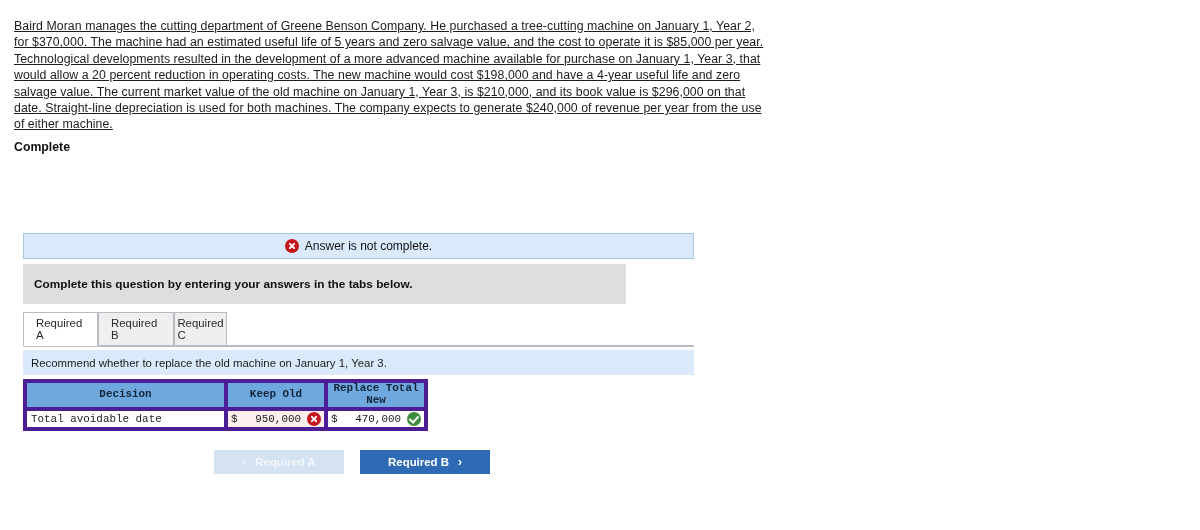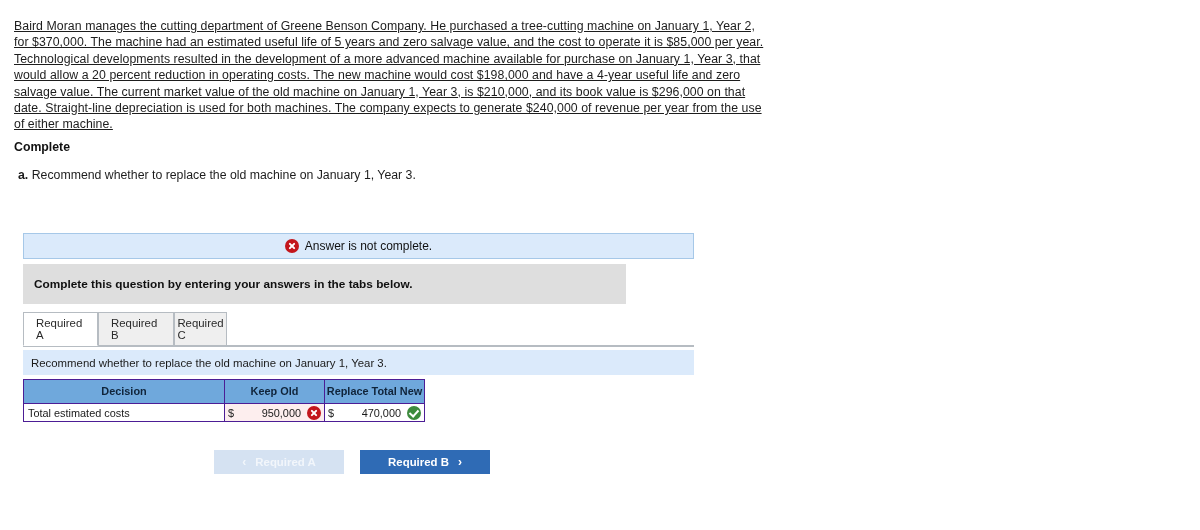--- a/index.html
+++ b/index.html
@@ -161,23 +161,24 @@
   
   .ansTable {
     position: absolute;
     left: 23px; top: 379px;
     border-collapse: collapse;
     font-size: 10.9px;
     color: #1a1a1a;
     table-layout: fixed;
   }
   .ansTable th, .ansTable td {
-    border: 1px solid #4c1d95;
+    border: 4px solid #4c1d95;
     padding: 0;
     vertical-align: middle;
+    font-family: Liberation Mono, monospace;
   }
   .ansTable th {
     background: #6fa8dc;
     color: #10243a;
     font-weight: bold;
     text-align: center;
     font-size: 10.9px;
     height: 24px;
     line-height: 11.8px;
   }
@@ -254,24 +255,20 @@
 </style>
 </head>
 <body>
 
 <div class="page">
 
   <div class="narrative">Baird Moran manages the cutting department of Greene Benson Company. He purchased a tree-cutting machine on January 1, Year 2, for $370,000. The machine had an estimated useful life of 5 years and zero salvage value, and the cost to operate it is $85,000 per year. Technological developments resulted in the development of a more advanced machine available for purchase on January 1, Year 3, that would allow a 20 percent reduction in operating costs. The new machine would cost $198,000 and have a 4-year useful life and zero salvage value. The current market value of the old machine on January 1, Year 3, is $210,000, and its book value is $296,000 on that date. Straight-line depreciation is used for both machines. The company expects to generate $240,000 of revenue per year from the use of either machine.</div>
 
   <div class="required-head">Complete</div>
   <div class="required-list">
-    <div class="ritem">
-      <span class="rlab">a.</span>
-      <span>Recommend whether to replace the old machine on January 1, Year 3.</span>
-    </div>
   </div>
 
   <div class="banner">
     <span class="x-circle"></span>
     <span class="lbl">Answer is not complete.</span>
   </div>
 
   <div class="greybar">Complete this question by entering your answers in the tabs below.</div>
 
   <div class="tabstrip">
@@ -291,21 +288,21 @@
     </colgroup>
     <thead>
       <tr>
         <th>Decision</th>
         <th>Keep Old</th>
         <th>Replace Total New</th>
       </tr>
     </thead>
     <tbody>
       <tr>
-        <td class="rowlabel">Total estimated costs</td>
+        <td class="rowlabel">Total avoidable date</td>
         <td class="valcell wrong">
           <div class="valinner">
             <span class="cur">$</span>
             <span class="num">950,000</span>
             <span class="mark">
                 <span class="x-circle"></span>
               </span>
           </div>
         </td>
         <td class="valcell">

